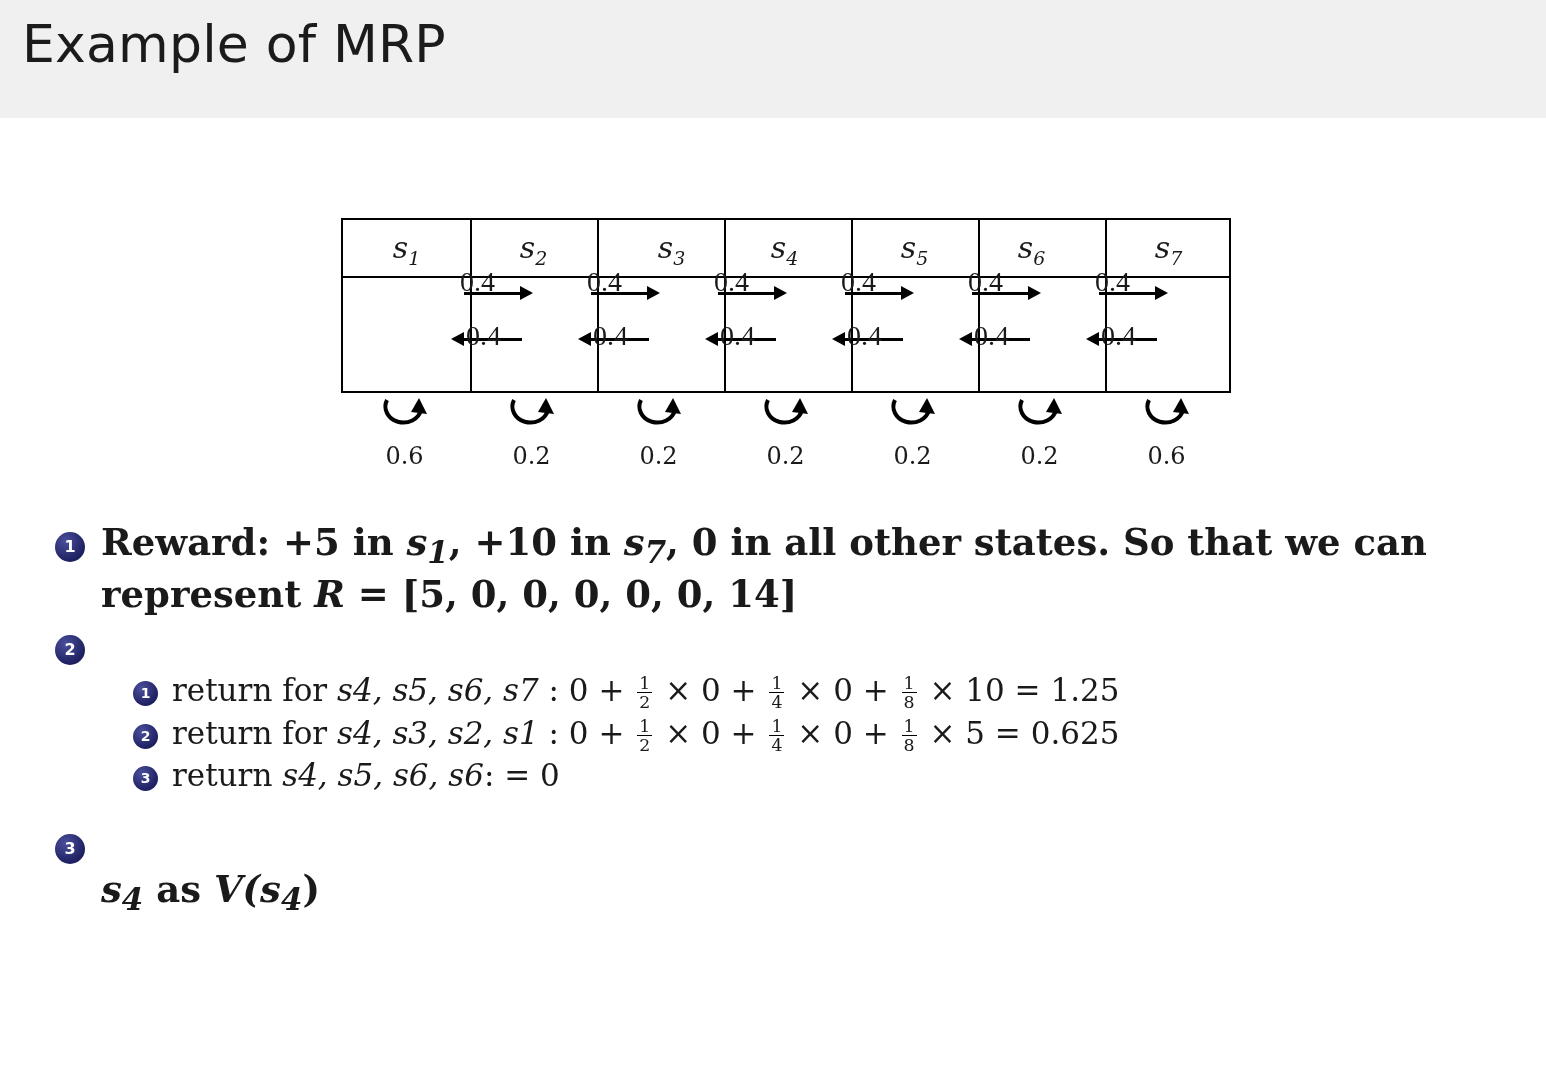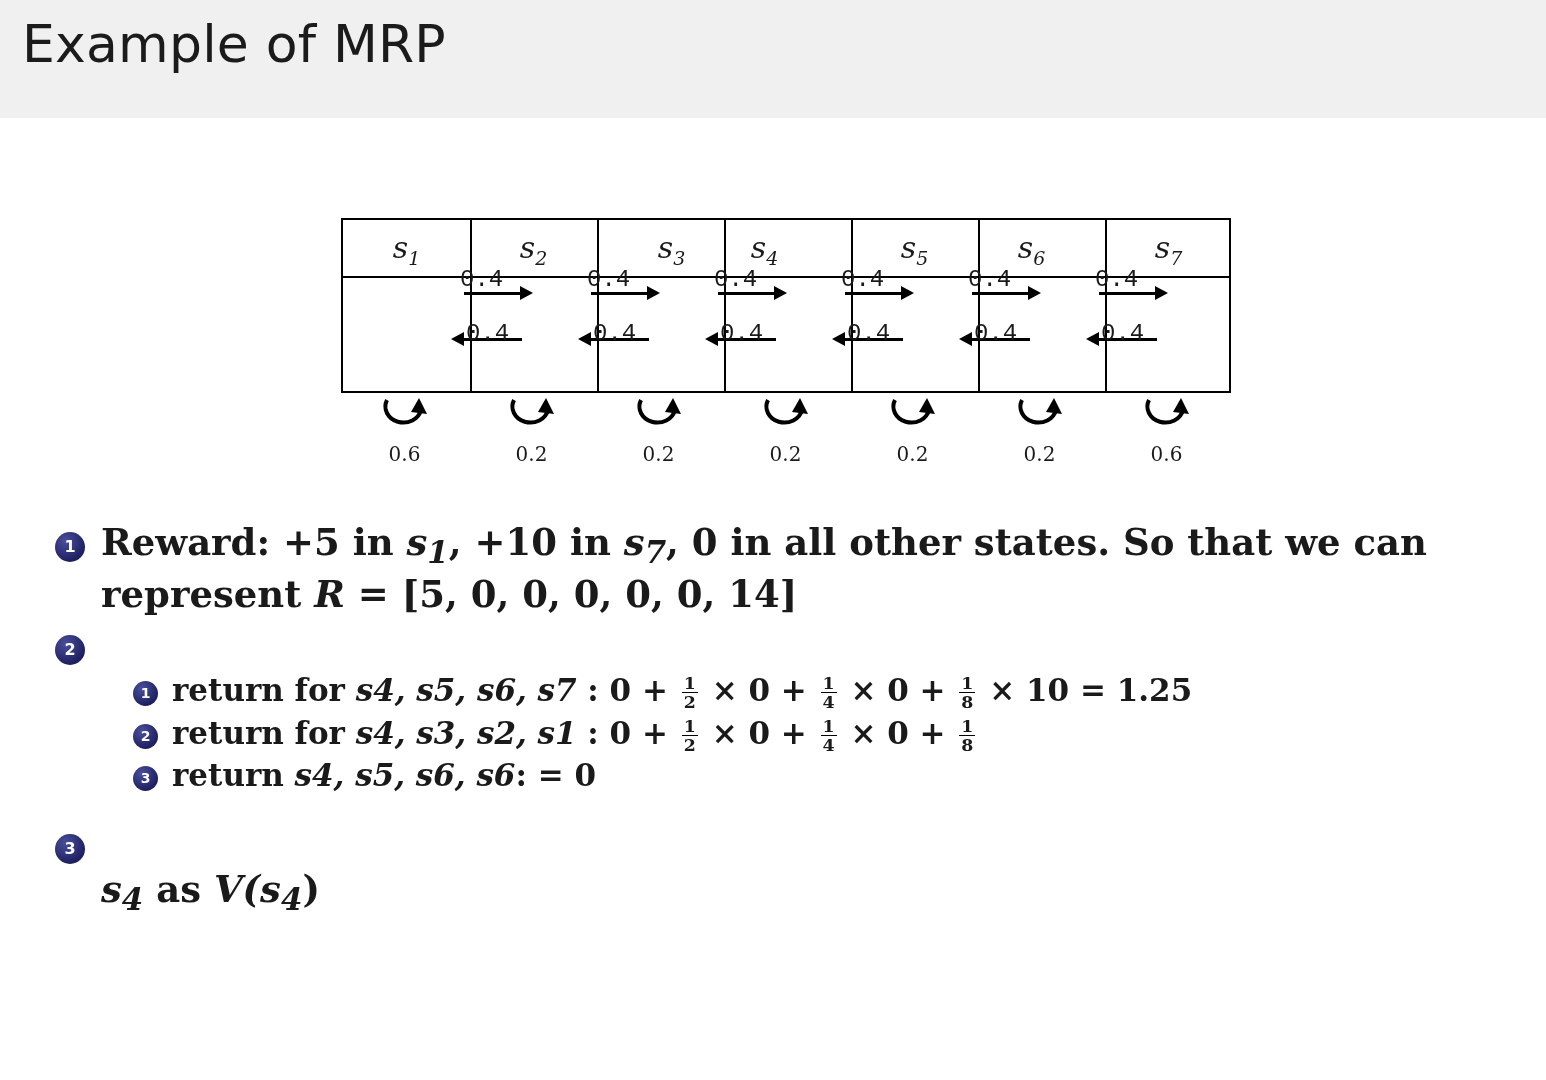--- a/index.html
+++ b/index.html
@@ -97,36 +97,36 @@
   }
   .arrowhead-l {
     position: absolute;
     width: 0; height: 0;
     border-top: 7px solid transparent;
     border-bottom: 7px solid transparent;
     border-right: 13px solid #000;
   }
   .arr-label {
     position: absolute;
-    font-family: Liberation Mono, monospace;
-    font-size: 24px;
+    font-family: Liberation Serif, serif;
+    font-size: 28px;
   }
 
   
   .loop {
     position: absolute;
     top: 176px;
     width: 127px;
     height: 90px;
     text-align: center;
   }
   .loop svg { display:block; margin: 0 auto; }
   .loop-label {
     font-family: "DejaVu Serif", serif;
-    font-size: 20px;
+    font-size: 24px;
     margin-top: 2px;
     display: block;
   }
 
   
   .content {
     position: absolute;
     left: 0;
     top: 520px;
     width: 1546px;
@@ -167,21 +167,20 @@
     margin-left: 78px;
   }
   .lvl2-item {
     display: flex;
     align-items: flex-start;
     margin-bottom: 2px;
   }
   .lvl2-text {
     font-size: 31px;
     line-height: 1.28;
-    font-weight: bold;
   }
   .mathit { font-style: italic; font-family: "DejaVu Serif", serif; }
   .frac {
     display: inline-block;
     vertical-align: -0.42em;
     text-align: center;
     font-size: 0.56em;
     line-height: 1.05;
     margin: 0 3px;
   }
@@ -203,21 +202,21 @@
     <div class="cell-div" style="left:127px"></div>
     <div class="cell-div" style="left:254px"></div>
     <div class="cell-div" style="left:381px"></div>
     <div class="cell-div" style="left:508px"></div>
     <div class="cell-div" style="left:635px"></div>
     <div class="cell-div" style="left:762px"></div>
 
     <div class="state-label" style="left:0px"><span>s</span><sub>1</sub></div>
     <div class="state-label" style="left:127px"><span>s</span><sub>2</sub></div>
     <div class="state-label" style="left:265px"><span>s</span><sub>3</sub></div>
-    <div class="state-label" style="left:358px"><span>s</span><sub>4</sub></div>
+    <div class="state-label" style="left:378px"><span>s</span><sub>4</sub></div>
     <div class="state-label" style="left:508px"><span>s</span><sub>5</sub></div>
     <div class="state-label" style="left:625px"><span>s</span><sub>6</sub></div>
     <div class="state-label" style="left:762px"><span>s</span><sub>7</sub></div>
   </div>
 
   <div class="arrow-group" style="left:404px">
     <div class="arr" style="left:60px; top:14px; width:58px;"></div>
     <div class="arrowhead-r" style="left:116px; top:8px;"></div>
     <div class="arr-label" style="left:56px; top:-12px;">0.4</div>
     <div class="arr" style="left:60px; top:60px; width:58px;"></div>
@@ -335,21 +334,21 @@
     <div class="lvl2-item">
       <div class="bullet small">1</div>
       <div class="lvl2-text">
         <span>return for </span><span class="mathit">s4, s5, s6, s7</span><span> : 0 + </span><span class="frac"><span class="num">1</span><span class="den">2</span></span><span> × 0 + </span><span class="frac"><span class="num">1</span><span class="den">4</span></span><span> × 0 + </span><span class="frac"><span class="num">1</span><span class="den">8</span></span><span> × 10 = 1.25</span>
       </div>
     </div>
 
     <div class="lvl2-item">
       <div class="bullet small">2</div>
       <div class="lvl2-text">
-        <span>return for </span><span class="mathit">s4, s3, s2, s1</span><span> : 0 + </span><span class="frac"><span class="num">1</span><span class="den">2</span></span><span> × 0 + </span><span class="frac"><span class="num">1</span><span class="den">4</span></span><span> × 0 + </span><span class="frac"><span class="num">1</span><span class="den">8</span></span>
+        <span>return for </span><span class="mathit">s4, s3, s2, s1</span><span> : 0 + </span><span class="frac"><span class="num">1</span><span class="den">2</span></span><span> × 0 + </span><span class="frac"><span class="num">1</span><span class="den">4</span></span><span> × 0 + </span><span class="frac"><span class="num">1</span><span class="den">8</span></span><span> × 5 = 0.625</span>
       </div>
     </div>
 
     <div class="lvl2-item">
       <div class="bullet small">3</div>
       <div class="lvl2-text">
         <span>return </span><span class="mathit">s4, s5, s6, s6</span><span>: = 0</span>
       </div>
     </div>
 

